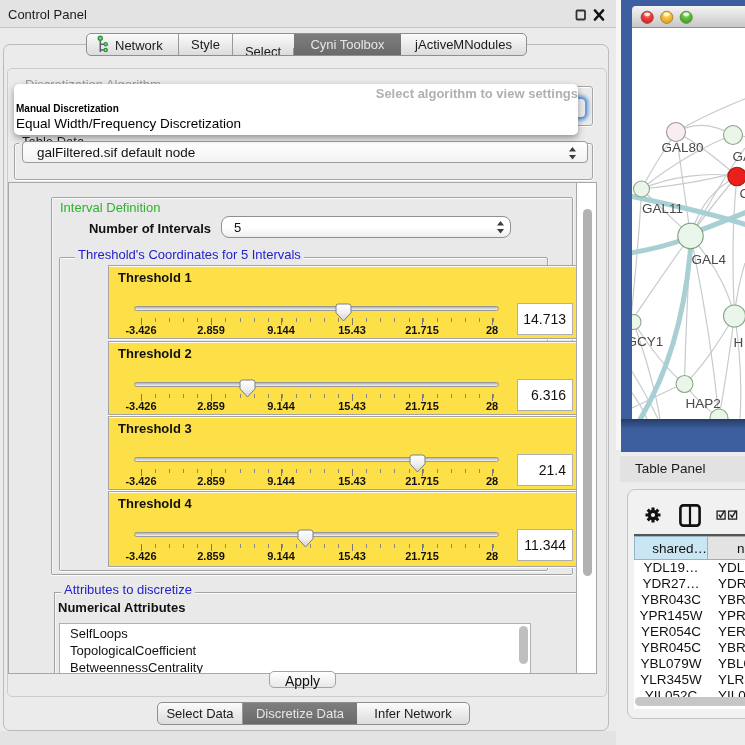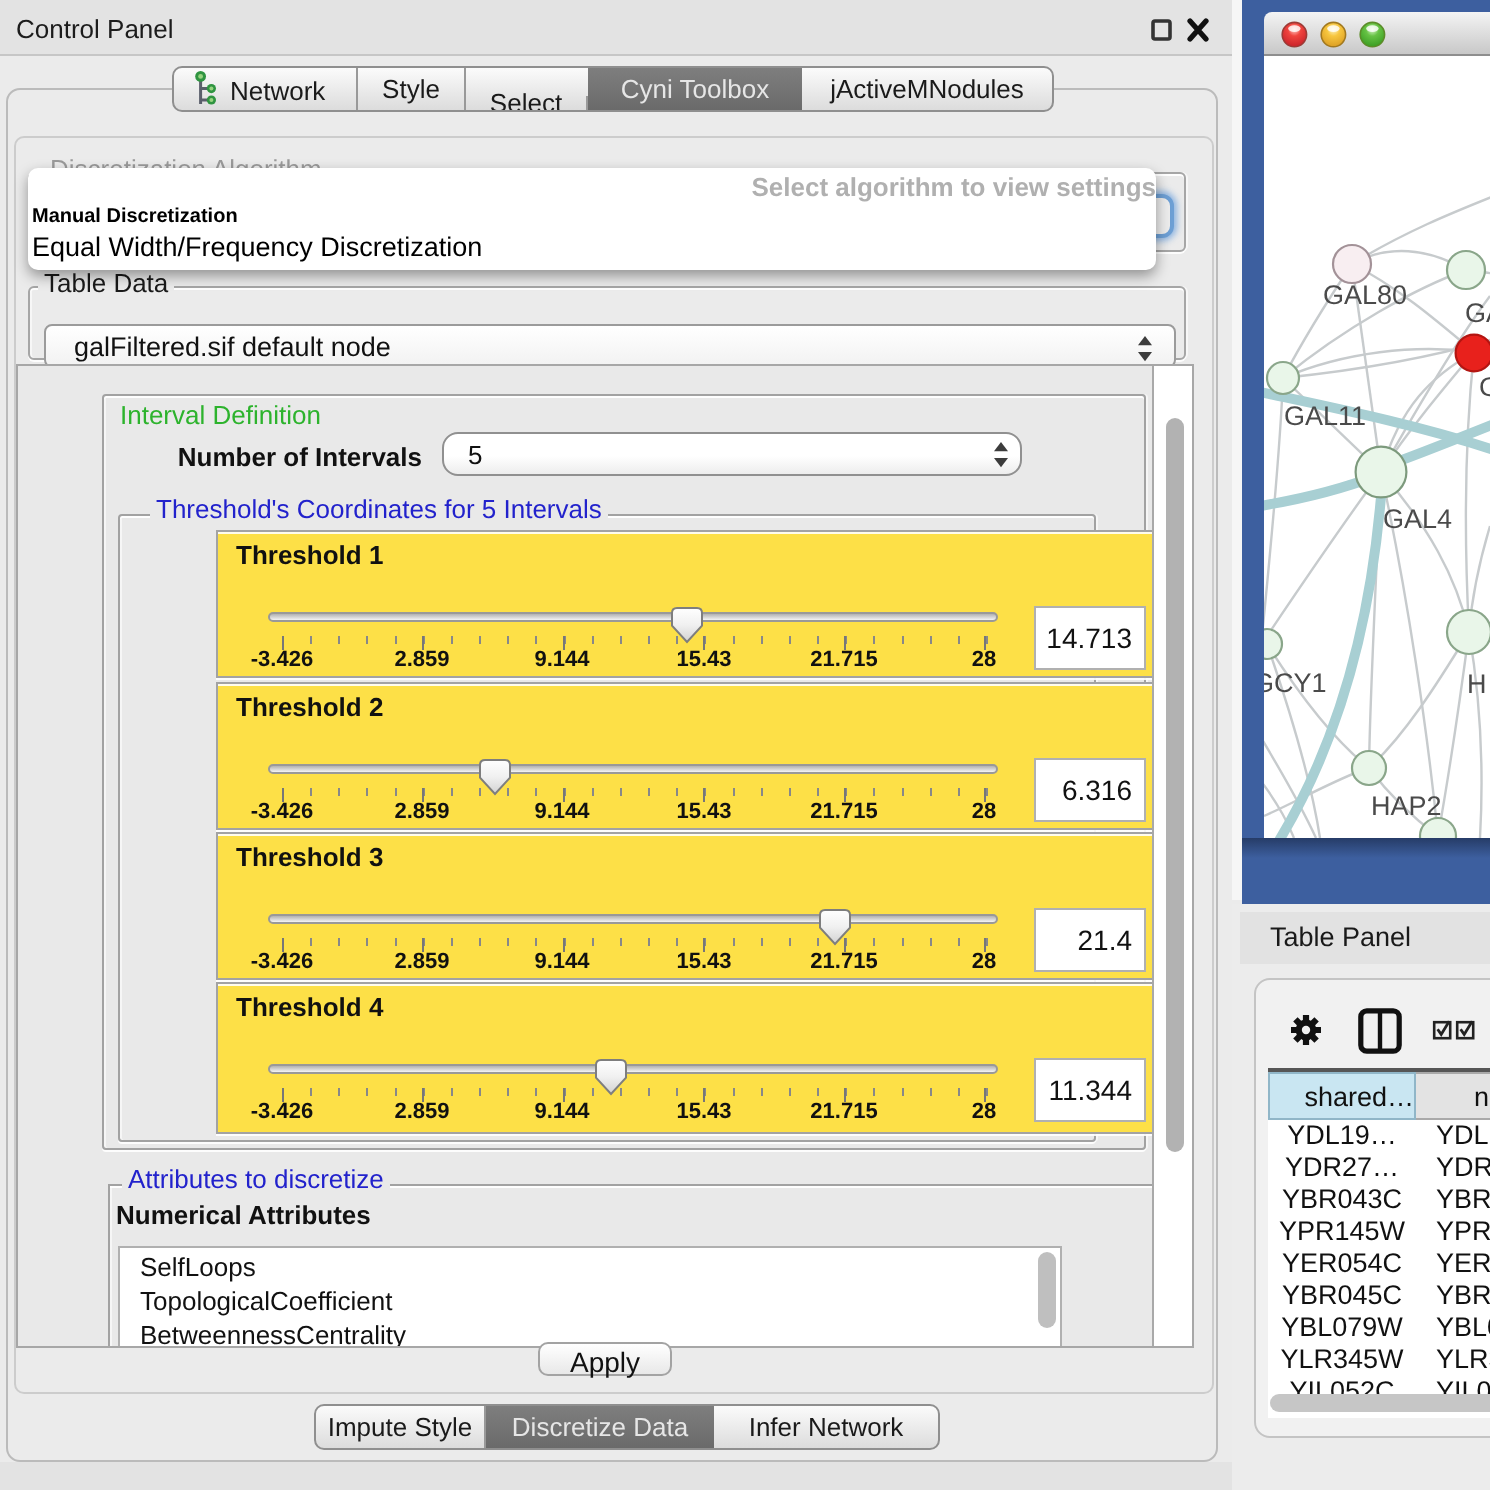--- a/index.html
+++ b/index.html
@@ -59,21 +59,21 @@
   <div style="flex:1;display:flex;align-items:center;justify-content:center;font-size:13px;color:#1a1a1a;">jActiveMNodules</div>
 </div>
 
 <div class="abs" style="left:14px;top:86px;width:579px;height:40px;border:1px solid #a6a6a6;border-radius:3px;box-sizing:border-box;box-shadow:inset 0 1px 0 rgba(255,255,255,.95), inset 1px 0 0 rgba(255,255,255,.6), 0 1px 0 rgba(255,255,255,.9), 1px 0 0 rgba(255,255,255,.6);"></div>
 <div class="abs" style="left:22px;top:77px;font-size:13px;color:#9a9a9a;background:#ebebeb;padding:0 3px;">Discretization Algorithm</div>
 
 <div class="abs" style="left:560px;top:97px;width:27px;height:22px;border:2px solid #6d9fd4;border-radius:6px;background:#ececec;box-sizing:border-box;box-shadow:0 0 3px 1.5px rgba(90,150,220,.65);"></div>
 
 <div class="abs" style="left:14px;top:143px;width:579px;height:37px;border:1px solid #a6a6a6;border-radius:3px;box-sizing:border-box;box-shadow:inset 0 1px 0 rgba(255,255,255,.95), inset 1px 0 0 rgba(255,255,255,.6), 0 1px 0 rgba(255,255,255,.9), 1px 0 0 rgba(255,255,255,.6);"></div>
 <div class="abs" style="left:19px;top:134px;font-size:13px;color:#1a1a1a;background:#ebebeb;padding:0 3px;">Table Data</div>
-<div class="abs" style="left:22px;top:162px;width:566px;height:22px;border:1px solid #9b9b9b;border-radius:4px;background:linear-gradient(#ffffff,#f2f2f2);box-sizing:border-box;">
+<div class="abs" style="left:22px;top:141px;width:566px;height:22px;border:1px solid #9b9b9b;border-radius:4px;background:linear-gradient(#ffffff,#f2f2f2);box-sizing:border-box;">
   <div style="position:absolute;left:14px;top:3px;font-size:13.5px;color:#111;">galFiltered.sif default node</div>
   <svg style="position:absolute;right:11px;top:4.5px;" width="7" height="13" viewBox="0 0 7 13">
     <path d="M3.5 0 L7 4.6 L0 4.6 Z" fill="#3c3c3c"></path>
         <path d="M3.5 12.6 L7 8 L0 8 Z" fill="#3c3c3c"></path>
   </svg>
 </div>
 
 <div class="abs" id="scrollpane" style="left:8px;top:182px;width:589px;height:492px;border:1px solid #a7a7a7;background:#e9e9e9;box-sizing:border-box;overflow:hidden;">
 
   <div class="abs" style="left:42px;top:14px;width:520px;height:376px;border:1px solid #a2a2a2;border-radius:2px;box-shadow:inset 0 1px 0 rgba(255,255,255,.95), inset 1px 0 0 rgba(255,255,255,.6), 0 1px 0 rgba(255,255,255,.9), 1px 0 0 rgba(255,255,255,.6);"></div>
@@ -184,21 +184,21 @@
     <div style="position:absolute;right:2px;top:2px;width:9px;height:38px;background:#bfbfbf;border-radius:4.5px;"></div>
   </div>
 
   <div class="abs" style="left:567px;top:0;width:21px;height:492px;background:#ffffff;border-left:1px solid #a9a9a9;box-sizing:border-box;"></div>
   <div class="abs" style="left:574px;top:26px;width:9px;height:367px;background:#b2b2b2;border-radius:4.5px;"></div>
 </div>
 
 <div class="abs" style="left:269px;top:671px;width:67px;height:17px;border:1px solid #a3a3a3;border-radius:5px;background:linear-gradient(#ffffff,#e8e8e8);box-sizing:border-box;text-align:center;font-size:14px;color:#111;line-height:18px;z-index:5;">Apply</div>
 
 <div class="abs" id="bottabs" style="left:157px;top:702px;width:313px;height:23px;border:1px solid #8f8f8f;border-radius:5px;background:linear-gradient(#fbfbfb,#dcdcdc);box-sizing:border-box;overflow:hidden;display:flex;z-index:5;">
-  <div style="width:84px;display:flex;align-items:center;justify-content:center;font-size:13px;color:#1a1a1a;border-right:1px solid #999;">Impute Style</div>
+  <div style="width:84px;display:flex;align-items:center;justify-content:center;font-size:13px;color:#1a1a1a;border-right:1px solid #999;">Select Data</div>
   <div style="width:114px;background:linear-gradient(#7e7e7e,#6a6a6a);display:flex;align-items:center;justify-content:center;font-size:13px;color:#e6e6e6;">Discretize Data</div>
   <div style="flex:1;display:flex;align-items:center;justify-content:center;font-size:13px;color:#1a1a1a;">Infer Network</div>
 </div>
 <div class="abs" style="left:0;top:731px;width:616px;height:14px;background:#e3e3e3;"></div>
 
 <div class="abs" id="popup" style="left:14px;top:84px;width:564px;height:51px;background:#ffffff;border-radius:5px;box-shadow:0 3px 7px rgba(0,0,0,.38);z-index:10;padding-top:1.5px;box-sizing:border-box;">
   <div style="height:15px;line-height:15px;font-size:13px;font-weight:bold;color:#b0b0b0;text-align:right;">Select algorithm to view settings</div>
   <div style="height:15px;line-height:15.5px;font-size:10px;font-weight:bold;color:#000;padding-left:2px;">Manual Discretization</div>
   <div style="height:15px;line-height:15.5px;font-size:13.5px;color:#000;padding-left:2px;">Equal Width/Frequency Discretization</div>
 </div>

